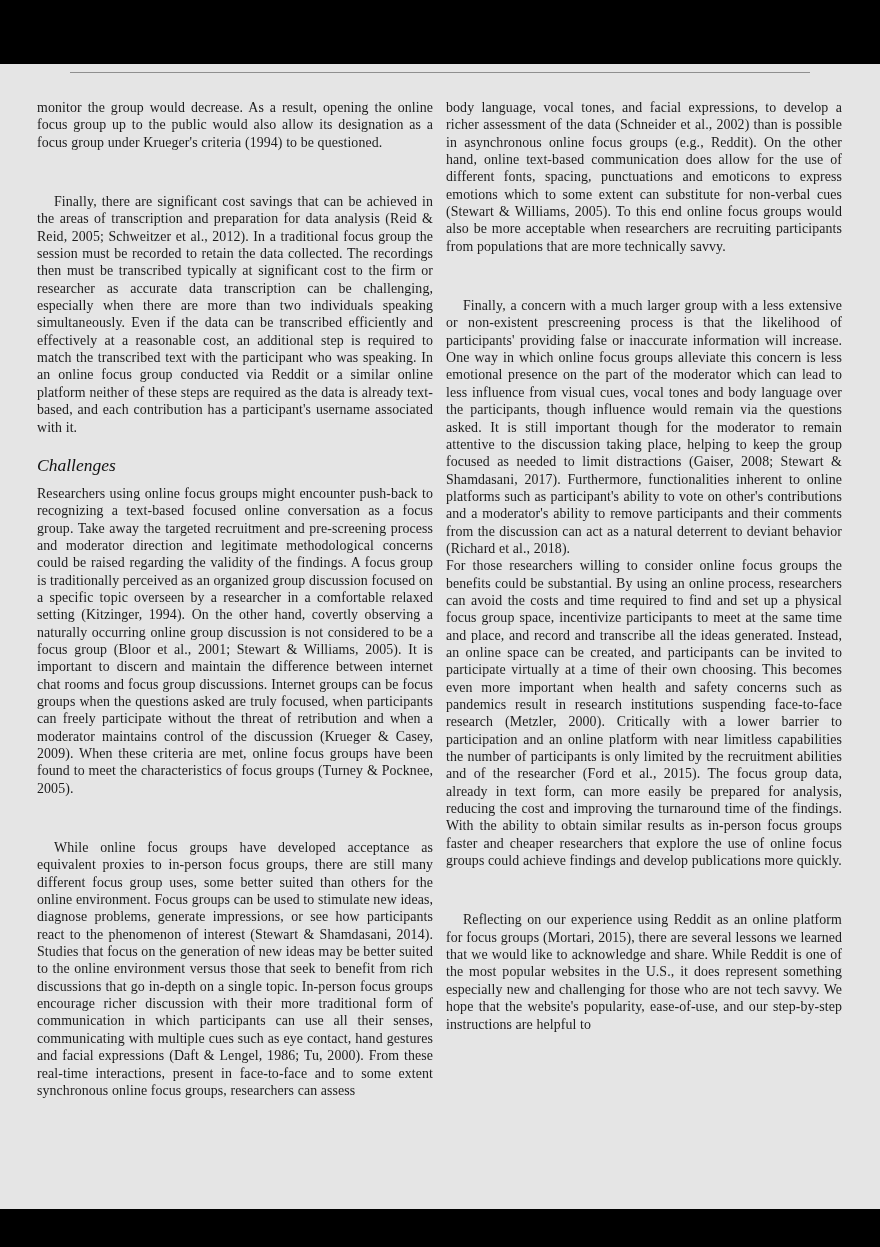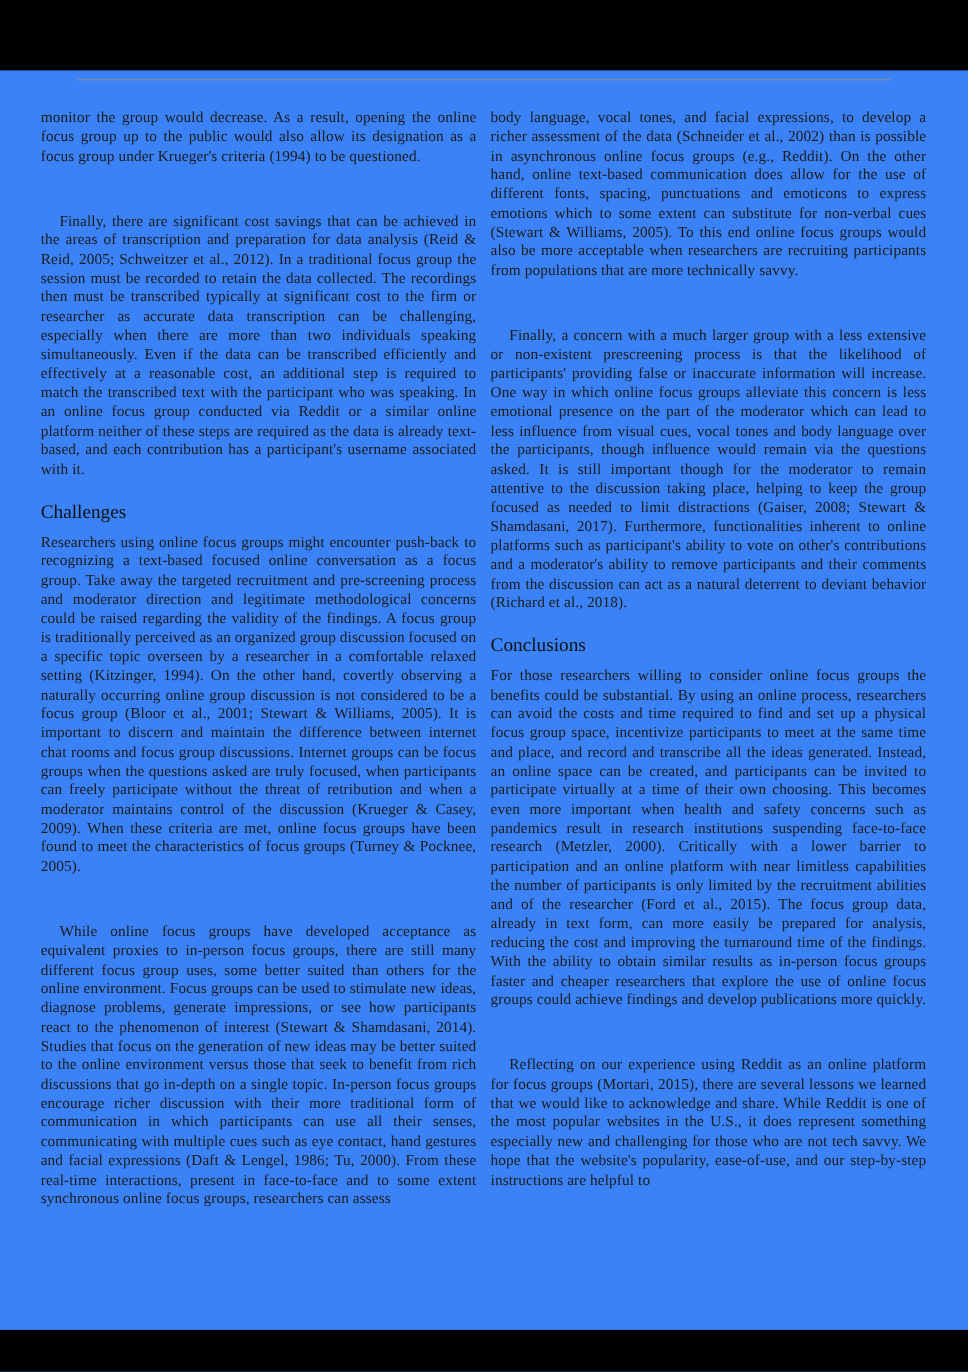--- a/index.html
+++ b/index.html
@@ -13,21 +13,21 @@
     overflow: hidden;
     position: relative;
     font-family: "Liberation Serif", serif;
   }
   .page-sheet {
     position: absolute;
     top: 64px;
     left: 0;
     width: 880px;
     height: 1145px;
-    background: #3b82f6;
+    background: #e5e5e5;
   }
   .header-rule {
     position: absolute;
     top: 8px;
     left: 70px;
     width: 740px;
     height: 1px;
     background: #8f8f8f;
   }
   .page-content {
@@ -53,39 +53,39 @@
     text-indent: 17px;
     margin-top: 42px;
   }
   .section-heading {
     font-family: "Liberation Serif", serif;
     font-size: 17.5px;
     font-weight: normal;
     color: #111111;
     margin: 19px 0 9px 0;
     text-align: left;
+    font-style: italic;
   }
 </style>
 </head>
 <body>
 
 <div class="page-sheet">
   <div class="header-rule"></div>
   <div class="page-content">
 
     <div class="column">
       <p class="para">monitor the group would decrease. As a result, opening the online focus group up to the public would also allow its designation as a focus group under Krueger's criteria (1994) to be questioned.</p>
       <p class="para indent">Finally, there are significant cost savings that can be achieved in the areas of transcription and preparation for data analysis (Reid &amp; Reid, 2005; Schweitzer et al., 2012). In a traditional focus group the session must be recorded to retain the data collected. The recordings then must be transcribed typically at significant cost to the firm or researcher as accurate data transcription can be challenging, especially when there are more than two individuals speaking simultaneously. Even if the data can be transcribed efficiently and effectively at a reasonable cost, an additional step is required to match the transcribed text with the participant who was speaking. In an online focus group conducted via Reddit or a similar online platform neither of these steps are required as the data is already text-based, and each contribution has a participant's username associated with it.</p>
       <h2 class="section-heading">Challenges</h2>
       <p class="para">Researchers using online focus groups might encounter push-back to recognizing a text-based focused online conversation as a focus group. Take away the targeted recruitment and pre-screening process and moderator direction and legitimate methodological concerns could be raised regarding the validity of the findings. A focus group is traditionally perceived as an organized group discussion focused on a specific topic overseen by a researcher in a comfortable relaxed setting (Kitzinger, 1994). On the other hand, covertly observing a naturally occurring online group discussion is not considered to be a focus group (Bloor et al., 2001; Stewart &amp; Williams, 2005). It is important to discern and maintain the difference between internet chat rooms and focus group discussions. Internet groups can be focus groups when the questions asked are truly focused, when participants can freely participate without the threat of retribution and when a moderator maintains control of the discussion (Krueger &amp; Casey, 2009). When these criteria are met, online focus groups have been found to meet the characteristics of focus groups (Turney &amp; Pocknee, 2005).</p>
       <p class="para indent">While online focus groups have developed acceptance as equivalent proxies to in-person focus groups, there are still many different focus group uses, some better suited than others for the online environment. Focus groups can be used to stimulate new ideas, diagnose problems, generate impressions, or see how participants react to the phenomenon of interest (Stewart &amp; Shamdasani, 2014). Studies that focus on the generation of new ideas may be better suited to the online environment versus those that seek to benefit from rich discussions that go in-depth on a single topic. In-person focus groups encourage richer discussion with their more traditional form of communication in which participants can use all their senses, communicating with multiple cues such as eye contact, hand gestures and facial expressions (Daft &amp; Lengel, 1986; Tu, 2000). From these real-time interactions, present in face-to-face and to some extent synchronous online focus groups, researchers can assess</p>
     </div>
 
     <div class="column">
       <p class="para">body language, vocal tones, and facial expressions, to develop a richer assessment of the data (Schneider et al., 2002) than is possible in asynchronous online focus groups (e.g., Reddit). On the other hand, online text-based communication does allow for the use of different fonts, spacing, punctuations and emoticons to express emotions which to some extent can substitute for non-verbal cues (Stewart &amp; Williams, 2005). To this end online focus groups would also be more acceptable when researchers are recruiting participants from populations that are more technically savvy.</p>
       <p class="para indent">Finally, a concern with a much larger group with a less extensive or non-existent prescreening process is that the likelihood of participants' providing false or inaccurate information will increase. One way in which online focus groups alleviate this concern is less emotional presence on the part of the moderator which can lead to less influence from visual cues, vocal tones and body language over the participants, though influence would remain via the questions asked. It is still important though for the moderator to remain attentive to the discussion taking place, helping to keep the group focused as needed to limit distractions (Gaiser, 2008; Stewart &amp; Shamdasani, 2017). Furthermore, functionalities inherent to online platforms such as participant's ability to vote on other's contributions and a moderator's ability to remove participants and their comments from the discussion can act as a natural deterrent to deviant behavior (Richard et al., 2018).</p>
-      <h2 class="section-heading">Conclusions</h2>
       <p class="para">For those researchers willing to consider online focus groups the benefits could be substantial. By using an online process, researchers can avoid the costs and time required to find and set up a physical focus group space, incentivize participants to meet at the same time and place, and record and transcribe all the ideas generated. Instead, an online space can be created, and participants can be invited to participate virtually at a time of their own choosing. This becomes even more important when health and safety concerns such as pandemics result in research institutions suspending face-to-face research (Metzler, 2000). Critically with a lower barrier to participation and an online platform with near limitless capabilities the number of participants is only limited by the recruitment abilities and of the researcher (Ford et al., 2015). The focus group data, already in text form, can more easily be prepared for analysis, reducing the cost and improving the turnaround time of the findings. With the ability to obtain similar results as in-person focus groups faster and cheaper researchers that explore the use of online focus groups could achieve findings and develop publications more quickly.</p>
       <p class="para indent">Reflecting on our experience using Reddit as an online platform for focus groups (Mortari, 2015), there are several lessons we learned that we would like to acknowledge and share. While Reddit is one of the most popular websites in the U.S., it does represent something especially new and challenging for those who are not tech savvy. We hope that the website's popularity, ease-of-use, and our step-by-step instructions are helpful to</p>
     </div>
 
   </div>
 </div>
 
 </body></html>

